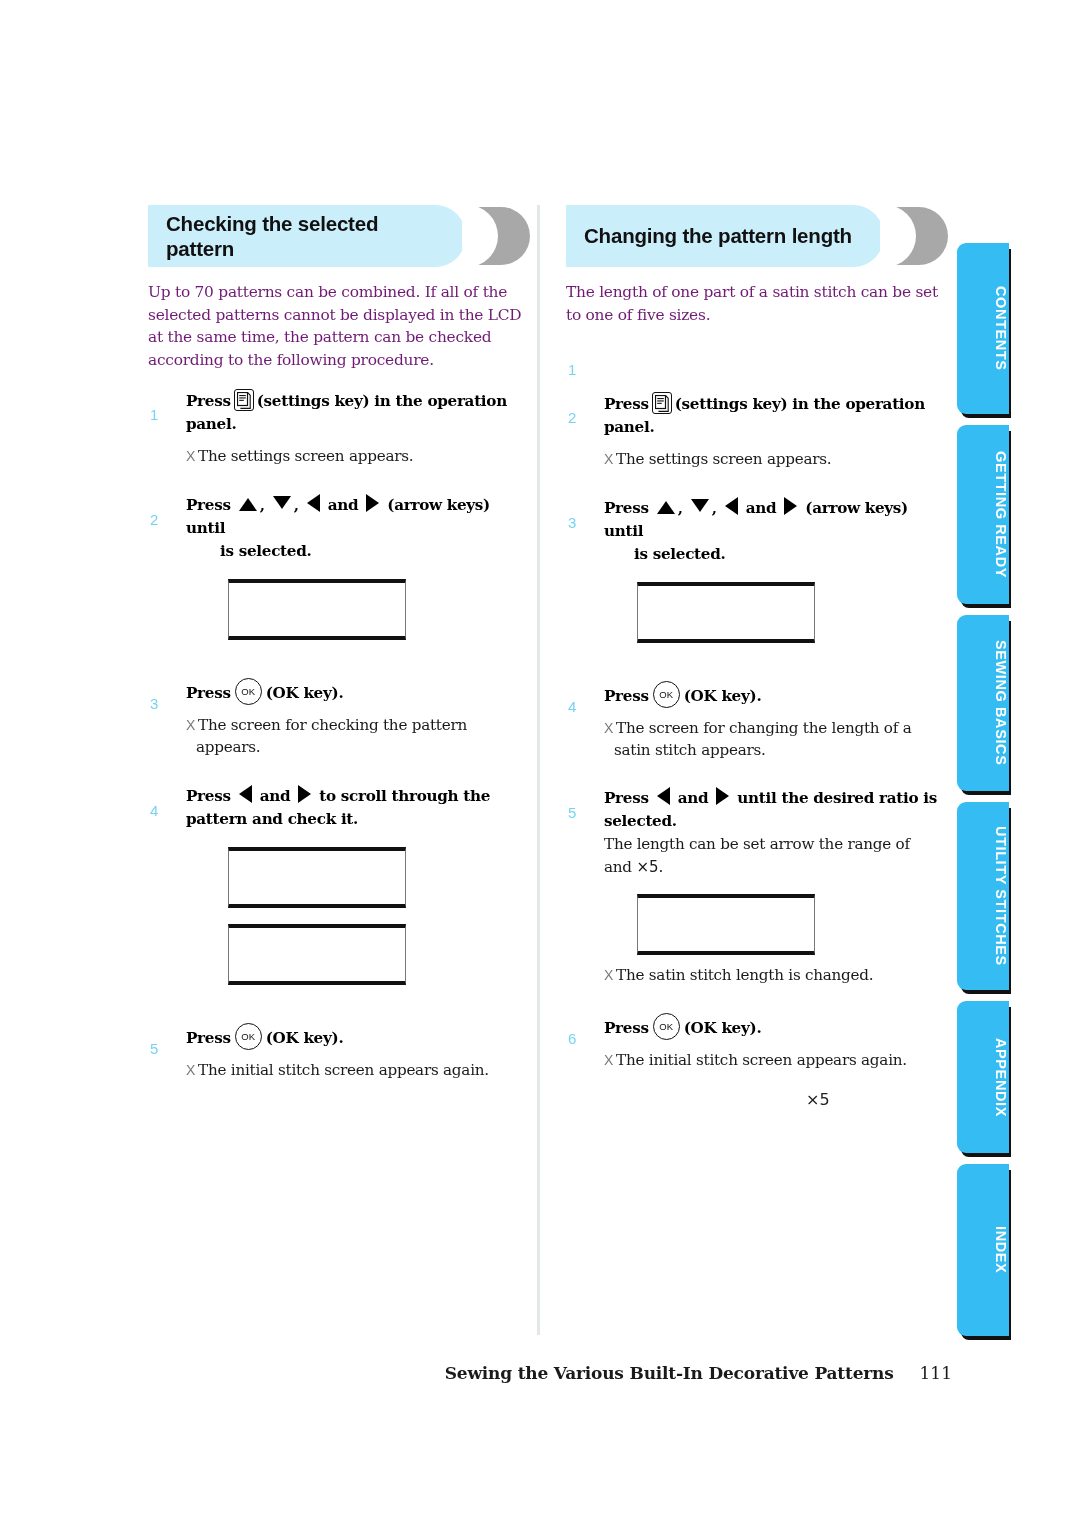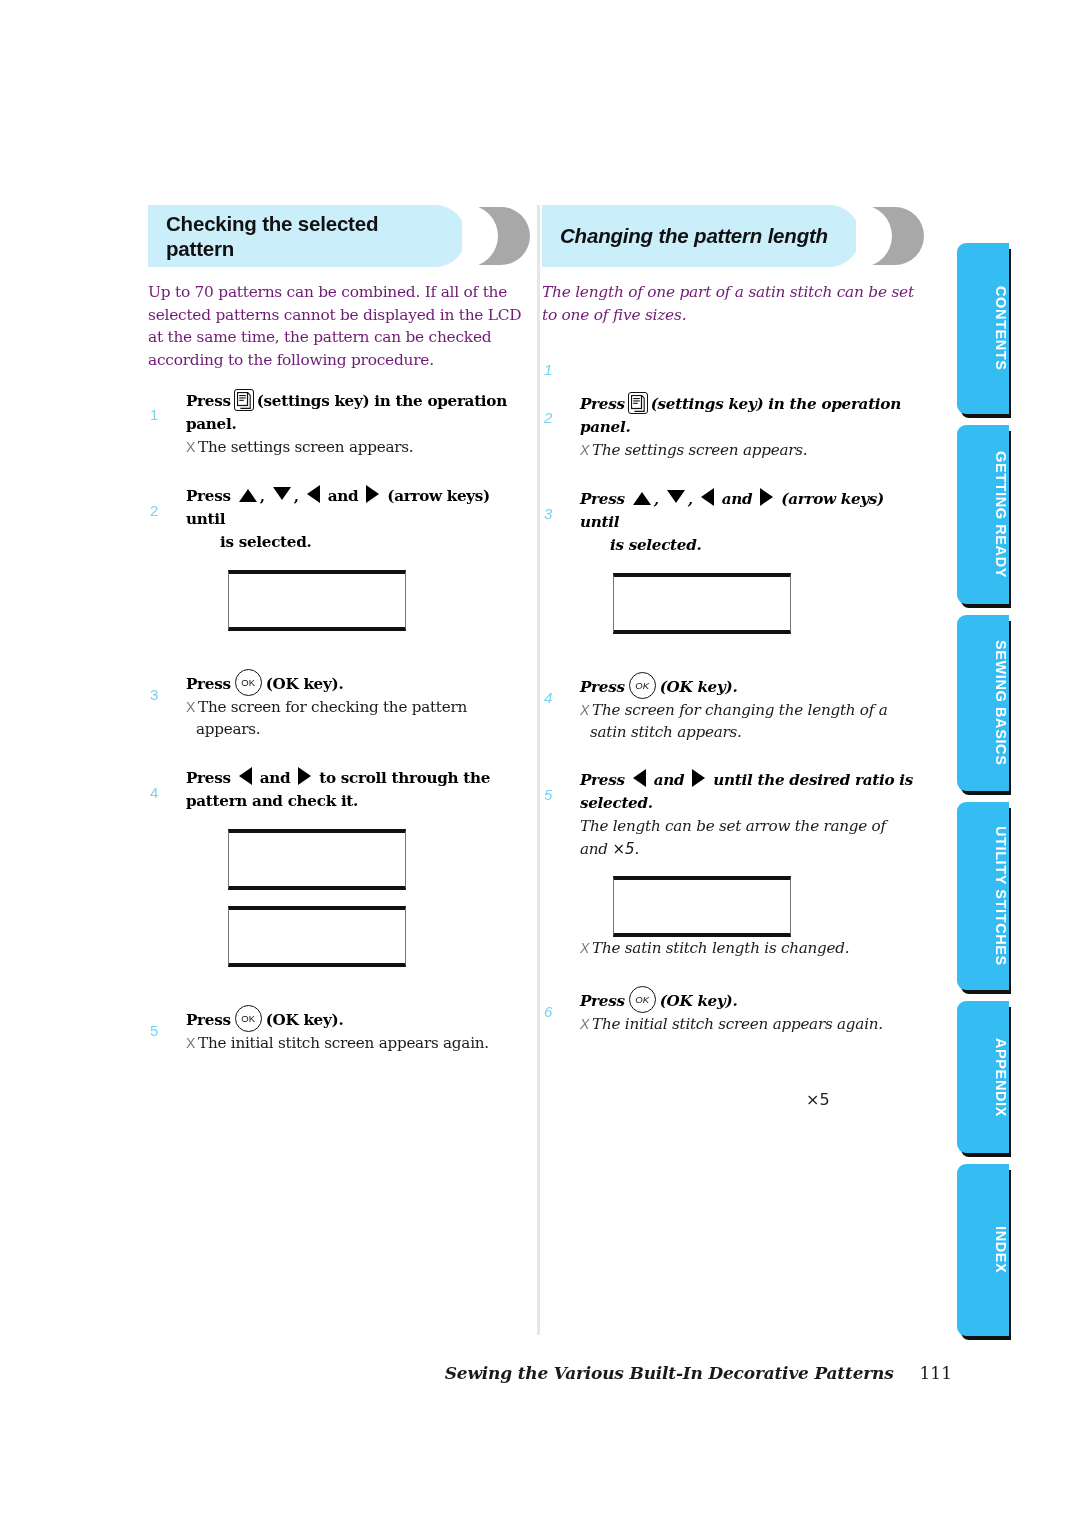--- a/index.html
+++ b/index.html
@@ -34,21 +34,21 @@
     background: #e2e8e4;
   }
 
   
   .column {
     position: absolute;
     top: 205px;
     width: 382px;
   }
   .col-left  { left: 148px; }
-  .col-right { left: 542px; font-style: italic; }
+  .col-right { left: 566px; }
 
   
   .section-head {
     position: relative;
     height: 62px;
     margin-bottom: 14px;
   }
   .section-head .bar {
     position: absolute;
     left: 0;
@@ -130,21 +130,21 @@
     letter-spacing: -0.3px;
     color: #000000;
     margin: 0;
   }
   .step-sub {
     font-family: "DejaVu Serif", "Liberation Serif", serif;
     font-size: 15.2px;
     line-height: 22.4px;
     letter-spacing: -0.25px;
     color: #1a1a1a;
-    margin: 0 0 0 0;
+    margin: 9px 0 0 0;
     padding-left: 10px;
     text-indent: -10px;
   }
   .step-sub .res-mark {
     color: #7a7a7a;
     font-family: "Liberation Sans", sans-serif;
     font-size: 14px;
     padding-right: 3px;
   }
   .step-plain {
@@ -275,21 +275,20 @@
   
   .footer {
     position: absolute;
     left: 0;
     top: 1363px;
     width: 952px;
     text-align: right;
     font-family: "DejaVu Serif", "Liberation Serif", serif;
   }
   .footer-title {
-    font-style: italic;
     font-weight: bold;
     font-size: 17px;
     letter-spacing: -0.2px;
     color: #1a1a1a;
     margin-top: 48px;
   }
   .footer-page {
     font-size: 17px;
     font-weight: normal;
     color: #1a1a1a;

